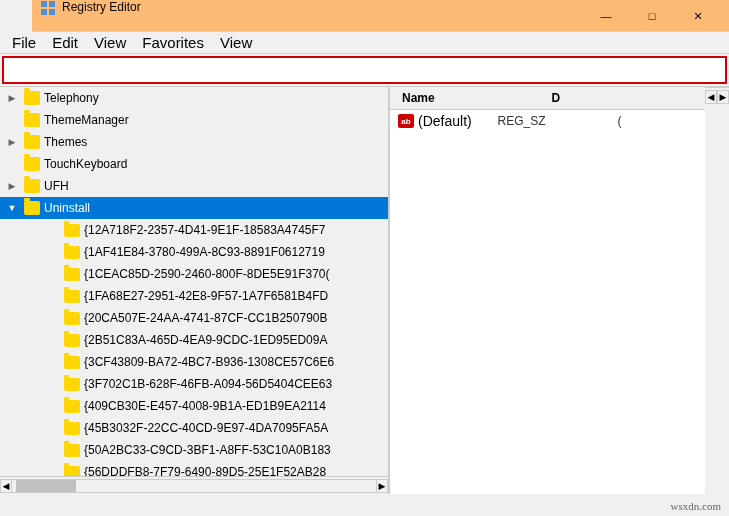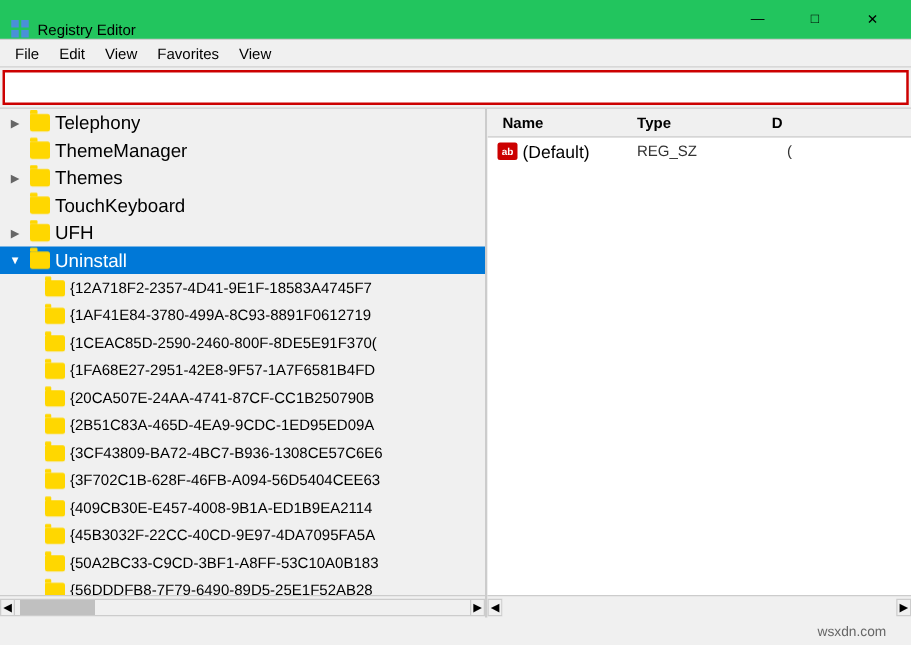--- a/index.html
+++ b/index.html
@@ -7,27 +7,28 @@
       font-family: 'Segoe UI', Tahoma, Geneva, Verdana, sans-serif;
       font-size: 12px;
       background: #f0f0f0;
       width: 729px;
       height: 516px;
       overflow: hidden;
     }
 
     
     .title-bar {
-      background: #22c55e;
+      background: #fdba74;
       height: 32px;
       display: flex;
-      align-items: flex-end;
+      align-items: flex-start;
       padding: 0 8px;
       border-bottom: 1px solid #d0d0d0;
       user-select: none;
+      margin-left: 32px;
     }
     .title-bar-icon {
       width: 16px;
       height: 16px;
       margin-right: 6px;
       display: flex;
       align-items: center;
       justify-content: center;
     }
     .title-bar-title {
@@ -56,21 +57,21 @@
       background: #f0f0f0;
       height: 22px;
       display: flex;
       align-items: center;
       padding: 0 4px;
       border-bottom: 1px solid #d0d0d0;
     }
     .menu-item {
       padding: 2px 8px;
       cursor: pointer;
-      font-size: 12px;
+      font-size: 15px;
       text-align: center;
     }
 
     
     .address-bar {
       height: 28px;
       display: flex;
       align-items: center;
       padding: 2px 4px;
       background: #fff;
@@ -133,34 +134,35 @@
       left: 0;
       width: 6px;
       height: 3px;
       background: #ffd700;
       border-radius: 1px 1px 0 0;
     }
     .folder-icon.open {
       background: #ffd700;
     }
     .tree-label {
-      font-size: 15px;
+      font-size: 12px;
       overflow: hidden;
       text-overflow: ellipsis;
     }
 
     
     .sub-tree-item {
       display: flex;
       align-items: center;
       height: 22px;
       padding-left: 36px;
       cursor: pointer;
       white-space: nowrap;
       overflow: hidden;
+      margin-left: 28px;
     }
 
     
     .small-folder {
       width: 16px;
       height: 13px;
       background: #ffd700;
       border-radius: 1px 2px 2px 2px;
       margin-right: 4px;
       flex-shrink: 0;
@@ -242,21 +244,21 @@
 
     .pane-wrapper {
       display: flex;
       flex-direction: column;
       width: 390px;
       border-right: 2px solid #ccc;
     }
 
     .right-wrapper {
       display: flex;
-      flex-direction: column;
+      flex-direction: row;
       flex: 1;
     }
   </style>
 </head>
 <body>
 
 <div class="title-bar">
   <div class="title-bar-icon">
     <svg width="16" height="16" viewBox="0 0 16 16">
       <rect x="1" y="1" width="6" height="6" fill="#4a90d9"></rect>
@@ -384,21 +386,20 @@
       </div>
       <div style="width:12px;height:14px;background:#f0f0f0;border:1px solid #ccc;display:flex;align-items:center;justify-content:center;font-size:9px;cursor:pointer;">▶</div>
     </div>
   </div>
 
   <div class="right-wrapper">
     <div class="right-pane">
 
       <div class="right-header">
         <div class="right-col">Name</div>
-        <div class="right-col">Type</div>
         <div class="right-col">D</div>
       </div>
 
       <div class="right-content">
         <div class="right-row">
           <div class="reg-icon">ab</div>
           <span class="right-name">(Default)</span>
           <span class="right-type">REG_SZ</span>
           <span class="right-data">(</span>
         </div>
@@ -407,13 +408,13 @@
 
     <div class="tree-hscroll" style="border-top:1px solid #ccc;">
       <div style="width:12px;height:14px;background:#f0f0f0;border:1px solid #ccc;display:flex;align-items:center;justify-content:center;font-size:9px;cursor:pointer;">◀</div>
       <div style="flex:1;height:14px;background:#f0f0f0;"></div>
       <div style="width:12px;height:14px;background:#f0f0f0;border:1px solid #ccc;display:flex;align-items:center;justify-content:center;font-size:9px;cursor:pointer;">▶</div>
     </div>
   </div>
 
 </div>
 
-<div style="position:fixed;bottom:4px;right:20px;font-size:11px;color:#666;">wsxdn.com</div>
+<div style="position:fixed;bottom:4px;right:8px;font-size:11px;color:#666;font-family:Liberation Serif, serif;">wsxdn.com</div>
 
 </body></html>

